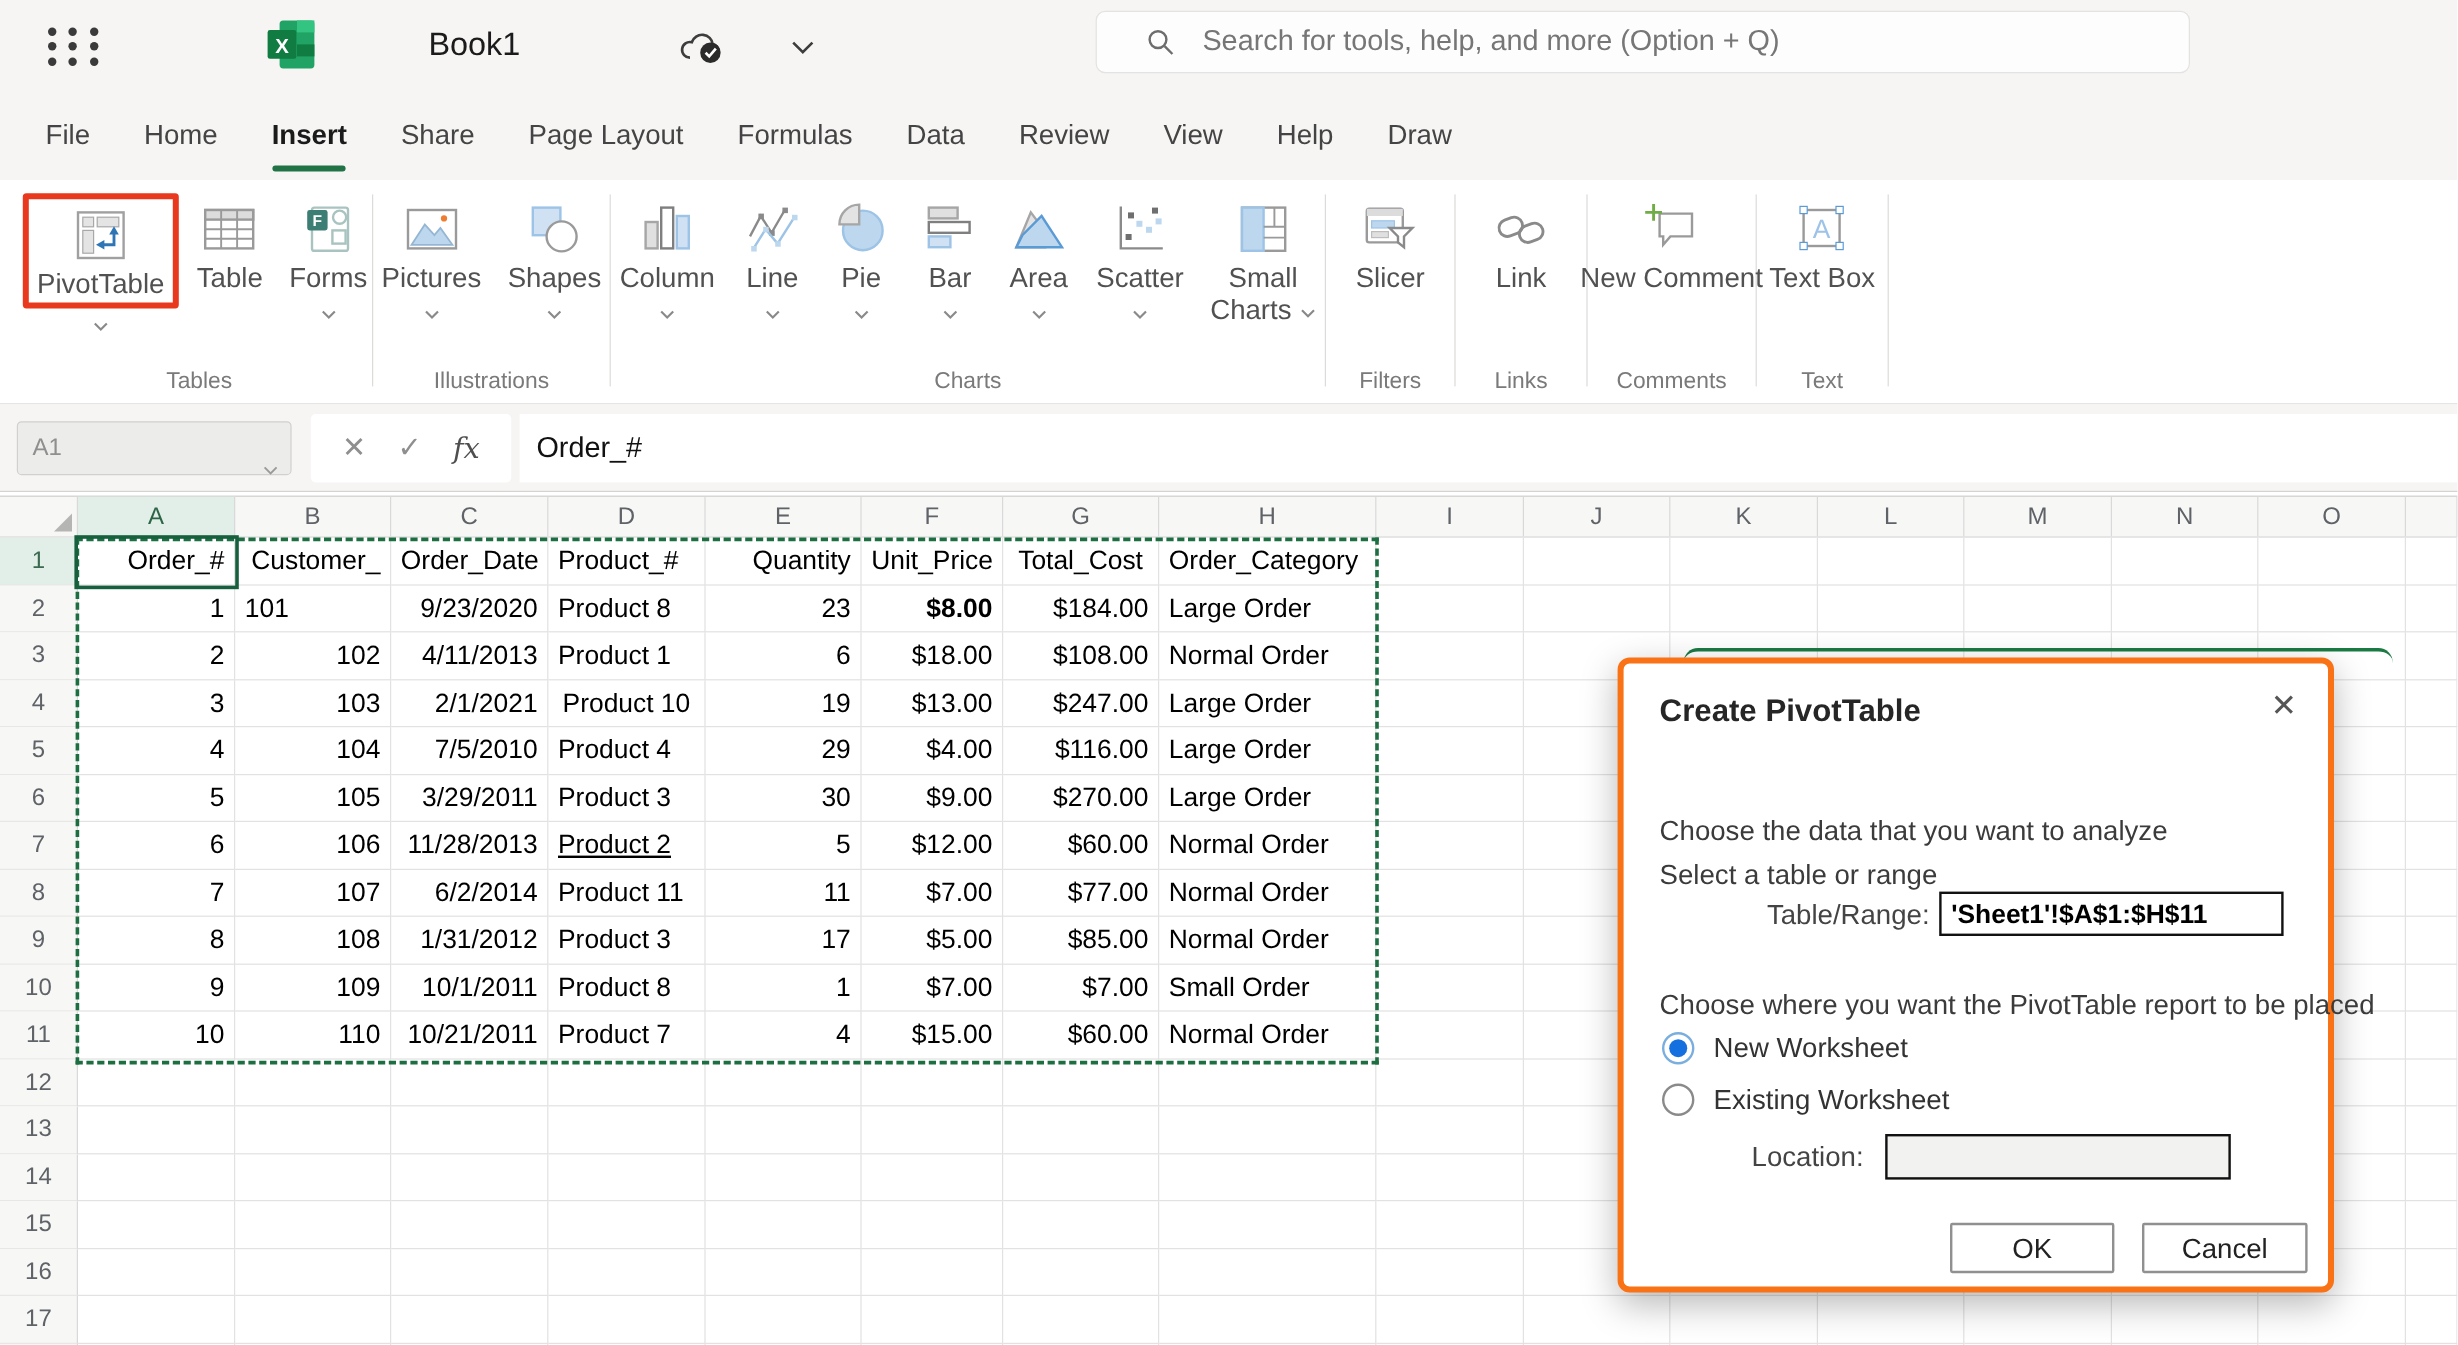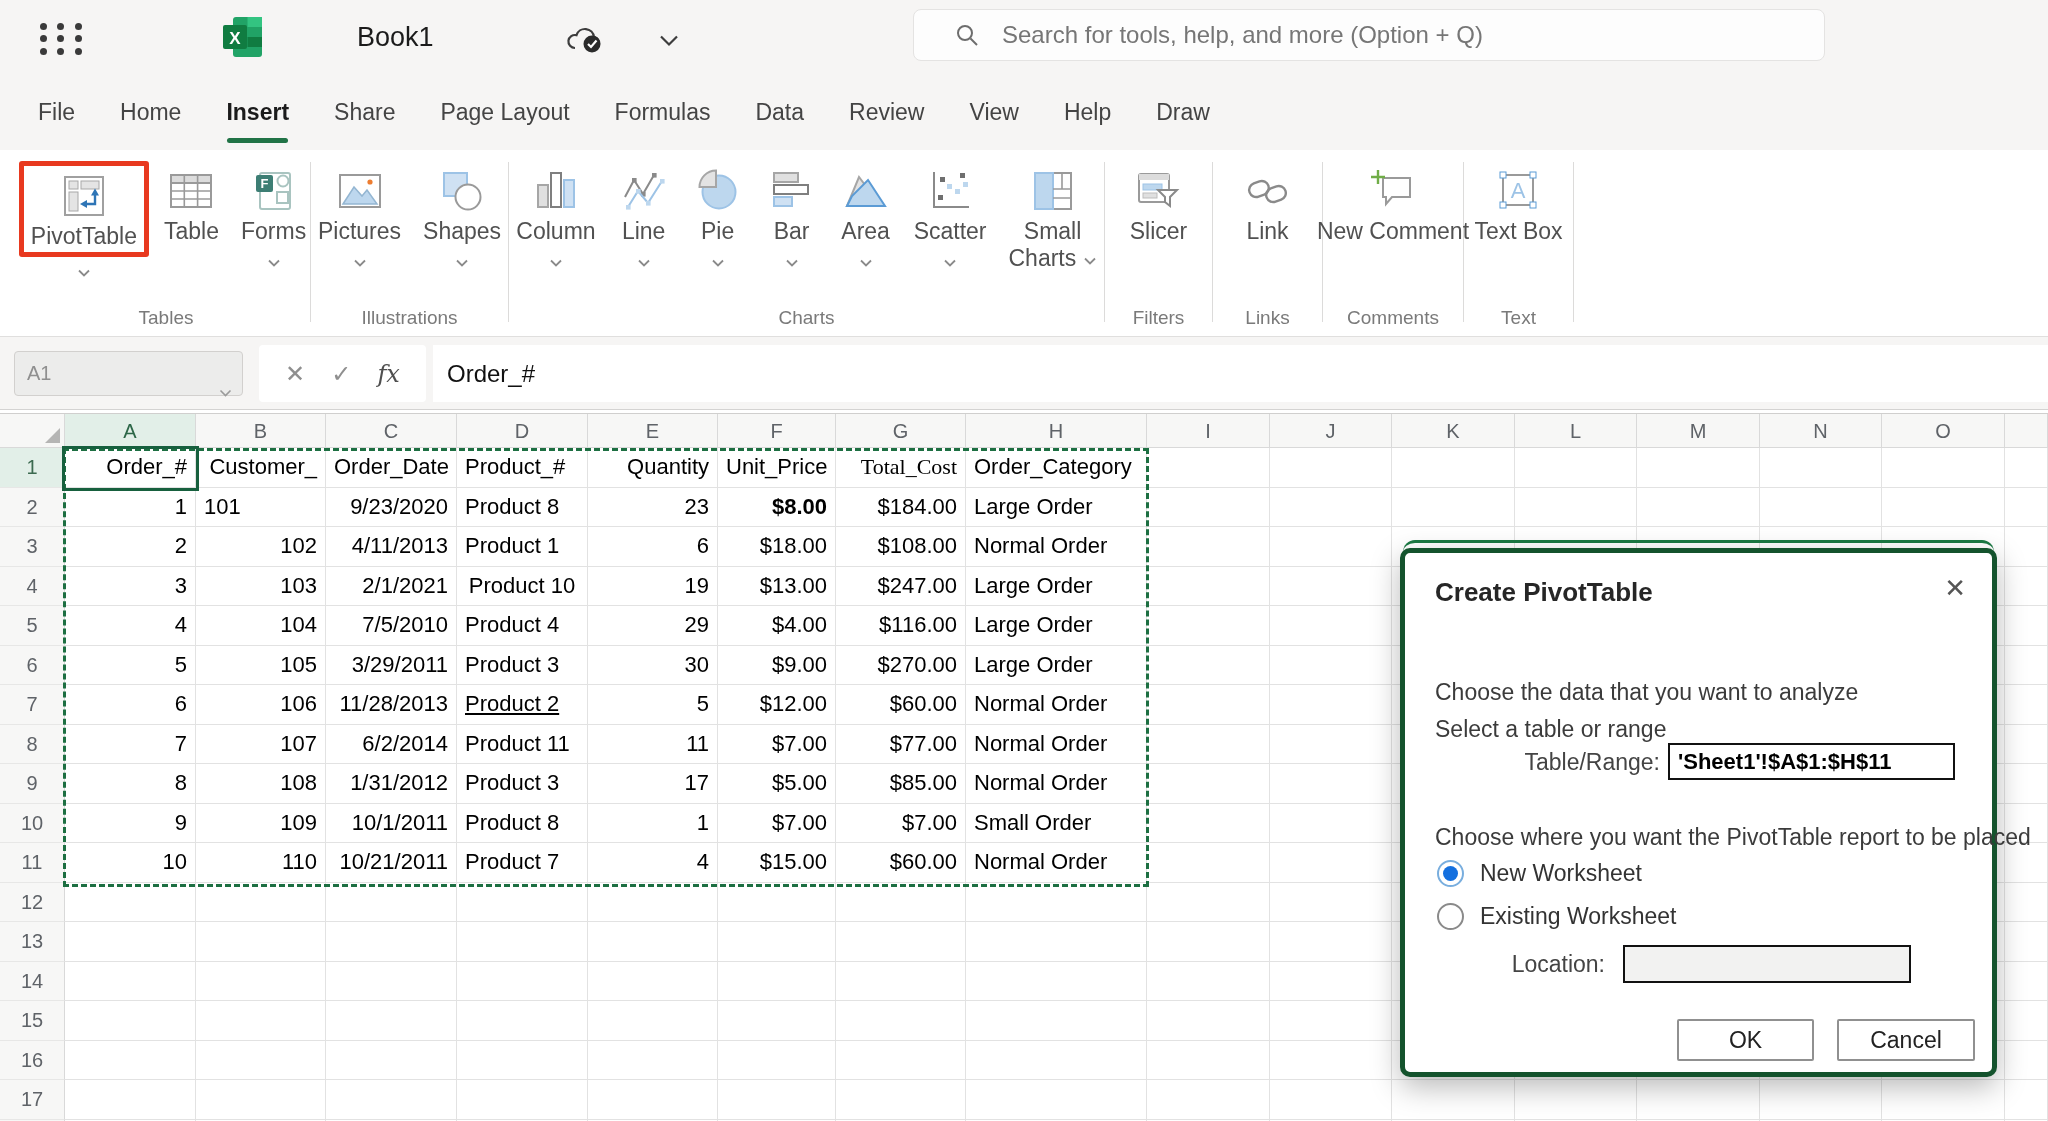--- a/index.html
+++ b/index.html
@@ -85,22 +85,22 @@
     font-size:22px; color:#000; line-height:38px; padding:0 8px; white-space:nowrap;
     overflow:hidden; cursor:cell; }
   .ants { position:absolute; left:63px; top:38px; width:1086px; height:439px;
     border:3px dashed #1d6f42; pointer-events:none; z-index:5; }
   .a1border { position:absolute; left:62px; top:36px; width:137px; height:45px;
     border:3px solid #17603e; pointer-events:none; z-index:6; }
 
   
   .dlg-green { position:absolute; left:1403px; top:540px; width:591px; height:30px;
     border-top:3px solid #1b7a44; border-radius:12px 12px 0 0; z-index:39; }
-  .dialog { position:absolute; left:1400px; top:548px; width:597px; height:529px; background:#fff;
-    border:5px solid #14532d; border-radius:10px; box-shadow:0 10px 30px rgba(0,0,0,.28); z-index:40; }
+  .dialog { position:absolute; left:1348px; top:548px; width:597px; height:529px; background:#fff;
+    border:5px solid #f97316; border-radius:10px; box-shadow:0 10px 30px rgba(0,0,0,.28); z-index:40; }
   .dtitle { position:absolute; left:30px; top:24px; font-size:26px; font-weight:600; color:#262626; }
   .dclose { position:absolute; right:26px; top:20px; font-size:26px; color:#555; cursor:pointer; }
   .dtext { position:absolute; font-size:23px; color:#3b3b3b; white-space:nowrap; }
   .d-i1 { left:30px; top:126px; }
   .d-i2 { left:30px; top:163px; }
   .d-trlabel { left:0; top:196px; width:255px; text-align:right; color:#444; }
   .d-trinput { position:absolute; left:263px; top:190px; width:287px; height:37px;
     border:2px solid #111; background:#fff; font-size:22px; font-weight:600; color:#000;
     line-height:33px; padding-left:8px; white-space:nowrap; overflow:hidden; }
   .d-i3 { left:30px; top:271px; }
@@ -511,21 +511,21 @@
       </div>
     <div class="rows" id="rows">
         <div class="grow">
           <div class="rhdr sel">1</div>
           <div class="cell" style="width: 131px; text-align: right;">Order_#</div>
           <div class="cell" style="width: 130px; text-align: right;">Customer_</div>
           <div class="cell" style="width: 131px; text-align: right;">Order_Date</div>
           <div class="cell" style="width: 131px; text-align: left;">Product_#</div>
           <div class="cell" style="width: 130px; text-align: right;">Quantity</div>
           <div class="cell" style="width: 118px; text-align: right;">Unit_Price</div>
-          <div class="cell" style="width: 130px; text-align: right; font-family: Liberation Serif, serif;">Total_Cost</div>
+          <div class="cell" style="width: 130px; text-align: center;">Total_Cost</div>
           <div class="cell" style="width: 181px; text-align: left;">Order_Category</div>
           <div class="cell" style="width: 123px;"></div>
           <div class="cell" style="width: 122px;"></div>
           <div class="cell" style="width: 123px;"></div>
           <div class="cell" style="width: 122px;"></div>
           <div class="cell" style="width: 123px;"></div>
           <div class="cell" style="width: 122px;"></div>
           <div class="cell" style="width: 123px;"></div>
           <div class="cell" style="width: 43px;"></div>
         </div>

